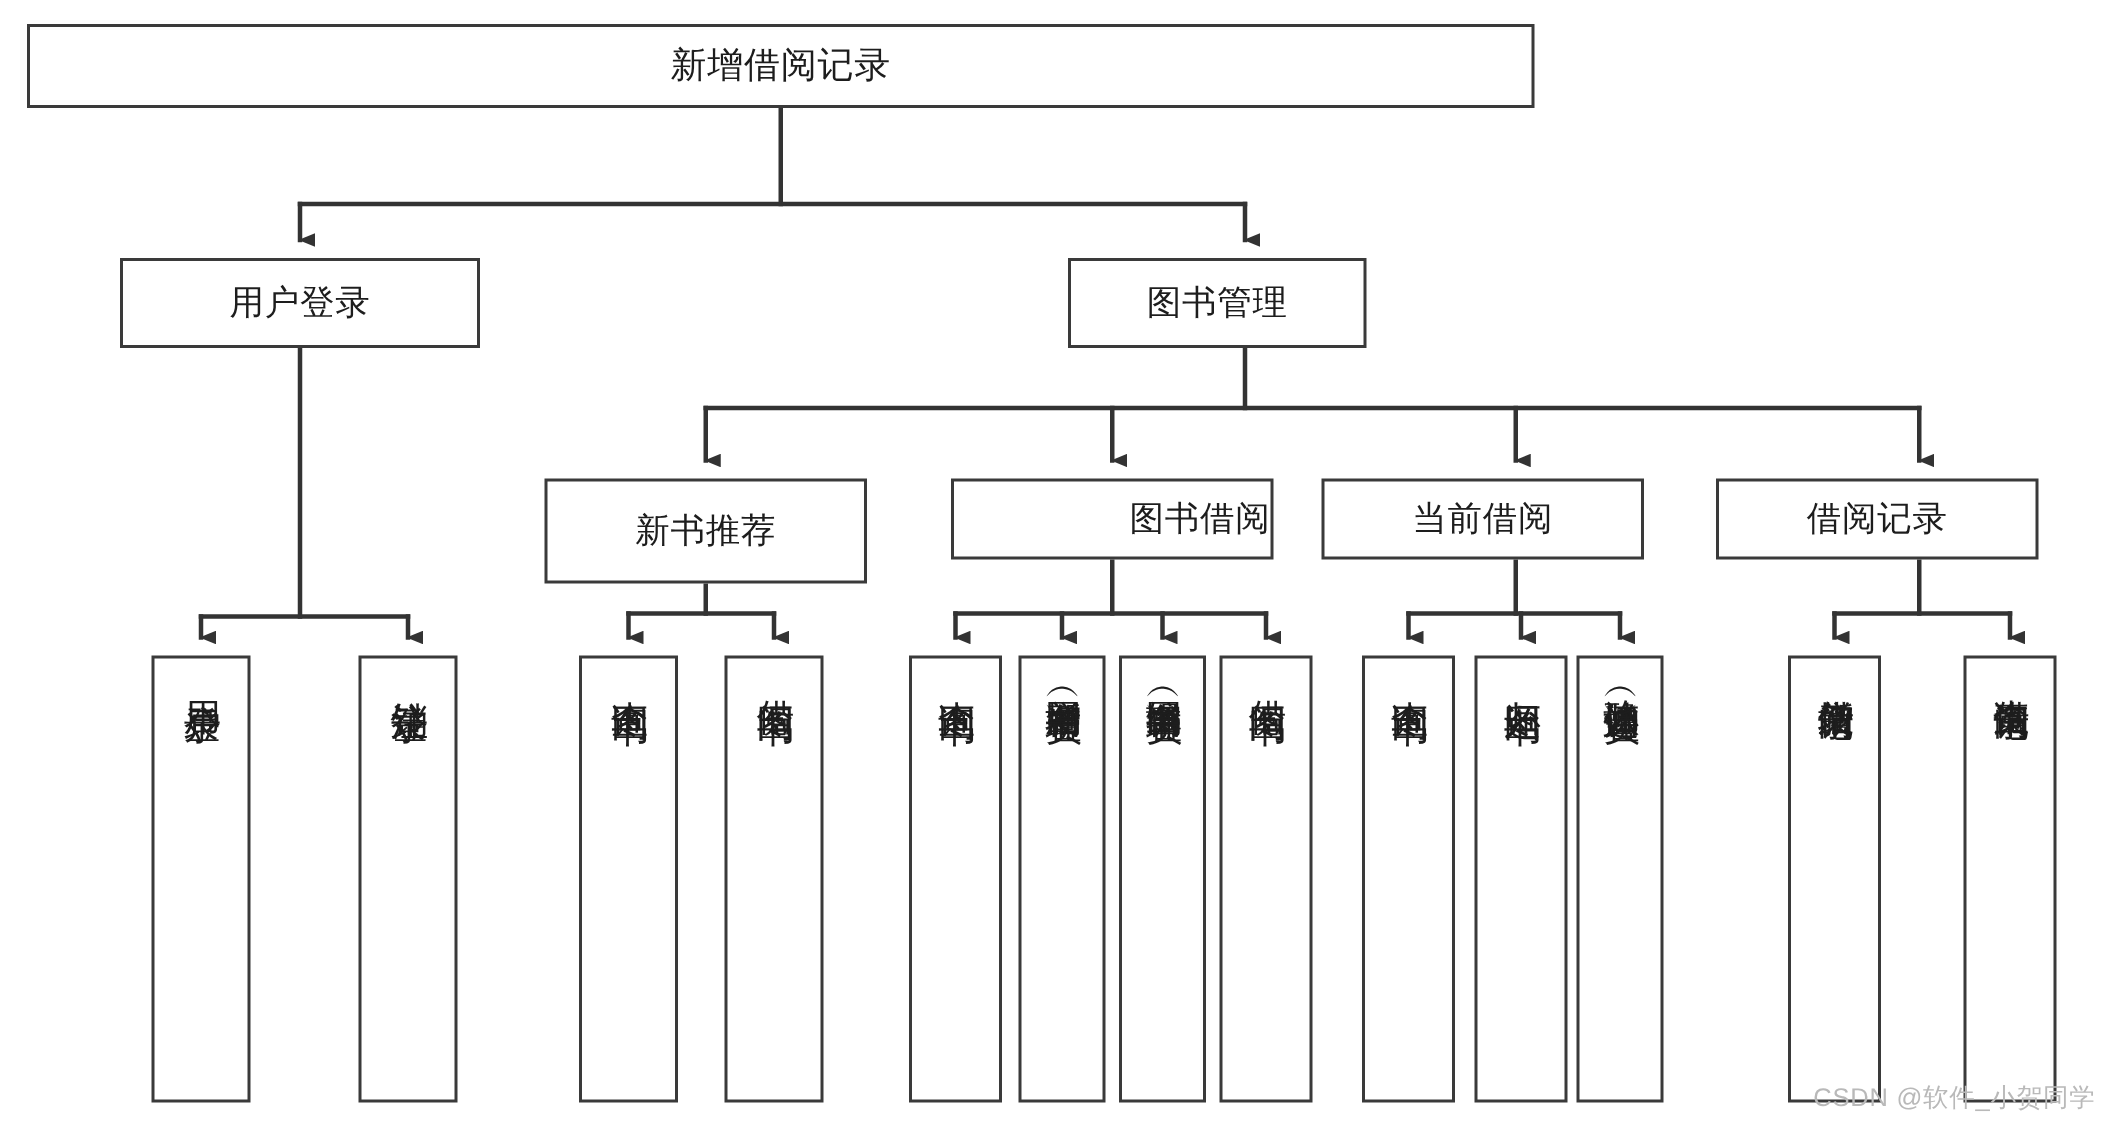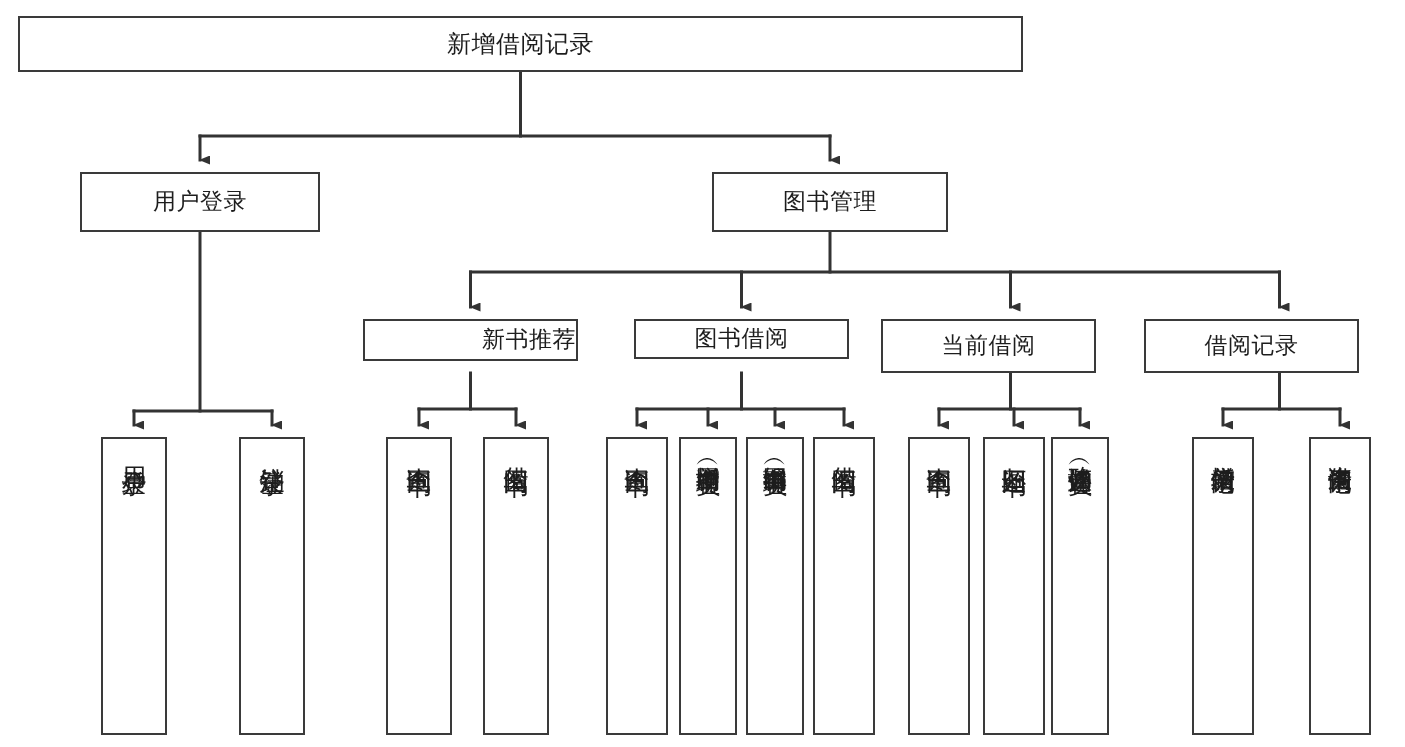--- a/index.html
+++ b/index.html
@@ -125,27 +125,27 @@
       </g>
   </svg>
 
   <div id="node-layer">
       <div class="node horiz root" style="left: 18px; top: 16px; width: 1005px; height: 56px;">
         <span class="label">新增借阅记录</span>
       </div>
       <div class="node horiz" style="left: 80px; top: 172px; width: 240px; height: 60px;">
         <span class="label">用户登录</span>
       </div>
-      <div class="node horiz" style="left: 712px; top: 172px; width: 236px; height: 60px;">
+      <div class="node horiz" style="left: 712px; top: 172px; width: 199px; height: 60px;">
         <span class="label">图书管理</span>
       </div>
-      <div class="node horiz" style="left: 363px; top: 319px; width: 215px; height: 42px; justify-content: flex-end;">
+      <div class="node horiz" style="left: 363px; top: 319px; width: 215px; height: 70px;">
         <span class="label">新书推荐</span>
       </div>
-      <div class="node horiz" style="left: 634px; top: 319px; width: 215px; height: 40px;">
+      <div class="node horiz" style="left: 634px; top: 319px; width: 215px; height: 54px; justify-content: flex-end;">
         <span class="label">图书借阅</span>
       </div>
       <div class="node horiz" style="left: 881px; top: 319px; width: 215px; height: 54px;">
         <span class="label">当前借阅</span>
       </div>
       <div class="node horiz" style="left: 1144px; top: 319px; width: 215px; height: 54px;">
         <span class="label">借阅记录</span>
       </div>
       <div class="node vert" style="left: 101px; top: 437px; width: 66px; height: 298px;">
         <span class="label">用户登录</span>
@@ -181,14 +181,15 @@
         <span class="label">确认归还（管理员）</span>
       </div>
       <div class="node vert tall" style="left: 1192px; top: 437px; width: 62px; height: 298px;">
         <span class="label">新增借阅记录</span>
       </div>
       <div class="node vert tall" style="left: 1309px; top: 437px; width: 62px; height: 298px;">
         <span class="label">查询借阅记录</span>
       </div>
     </div>
 
+  <div id="watermark">CSDN @软件_小贺同学</div>
 
 </div>
 
 </body></html>

